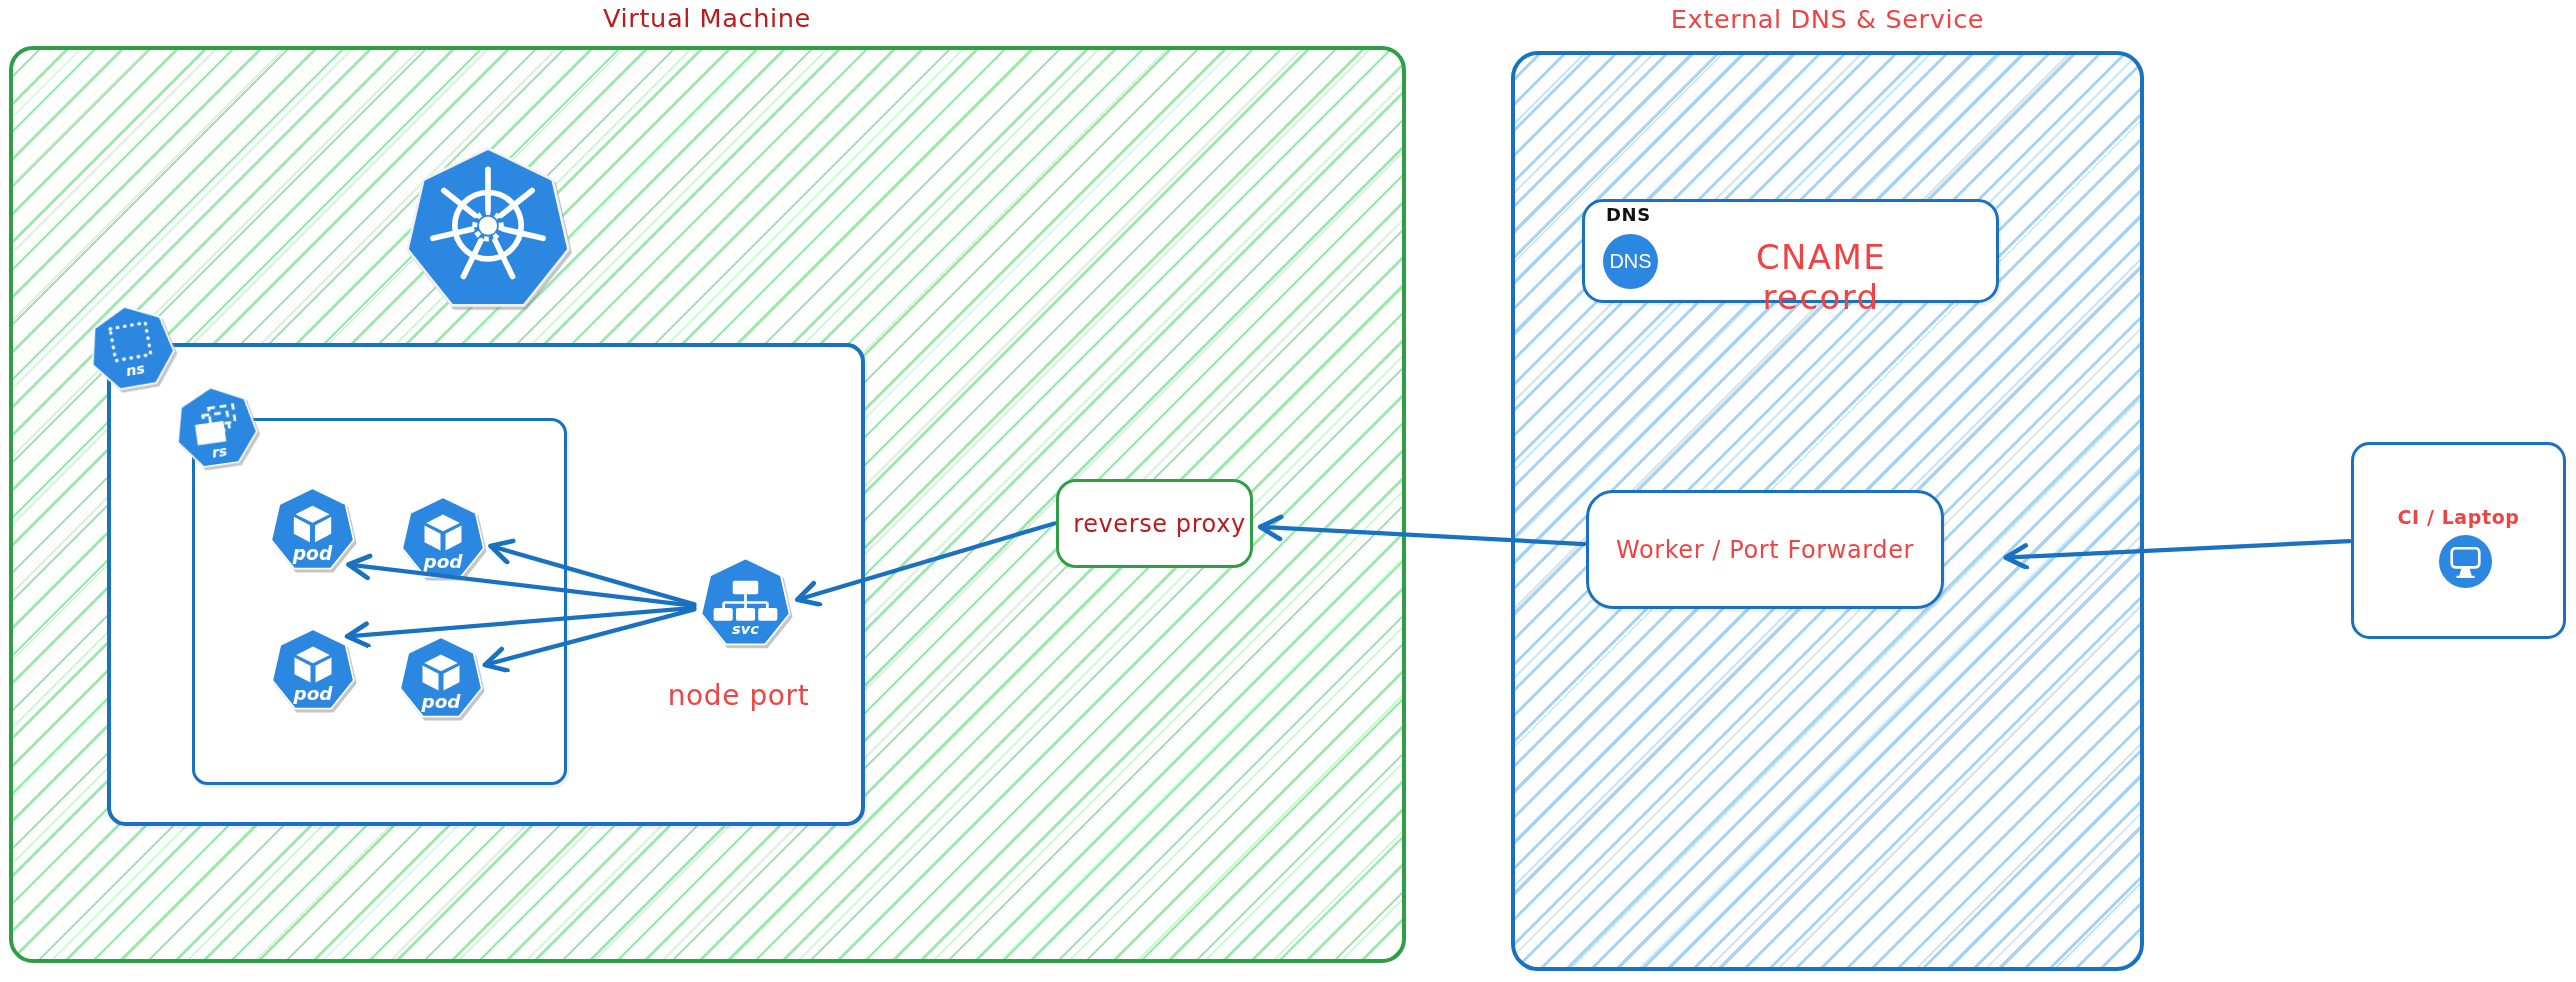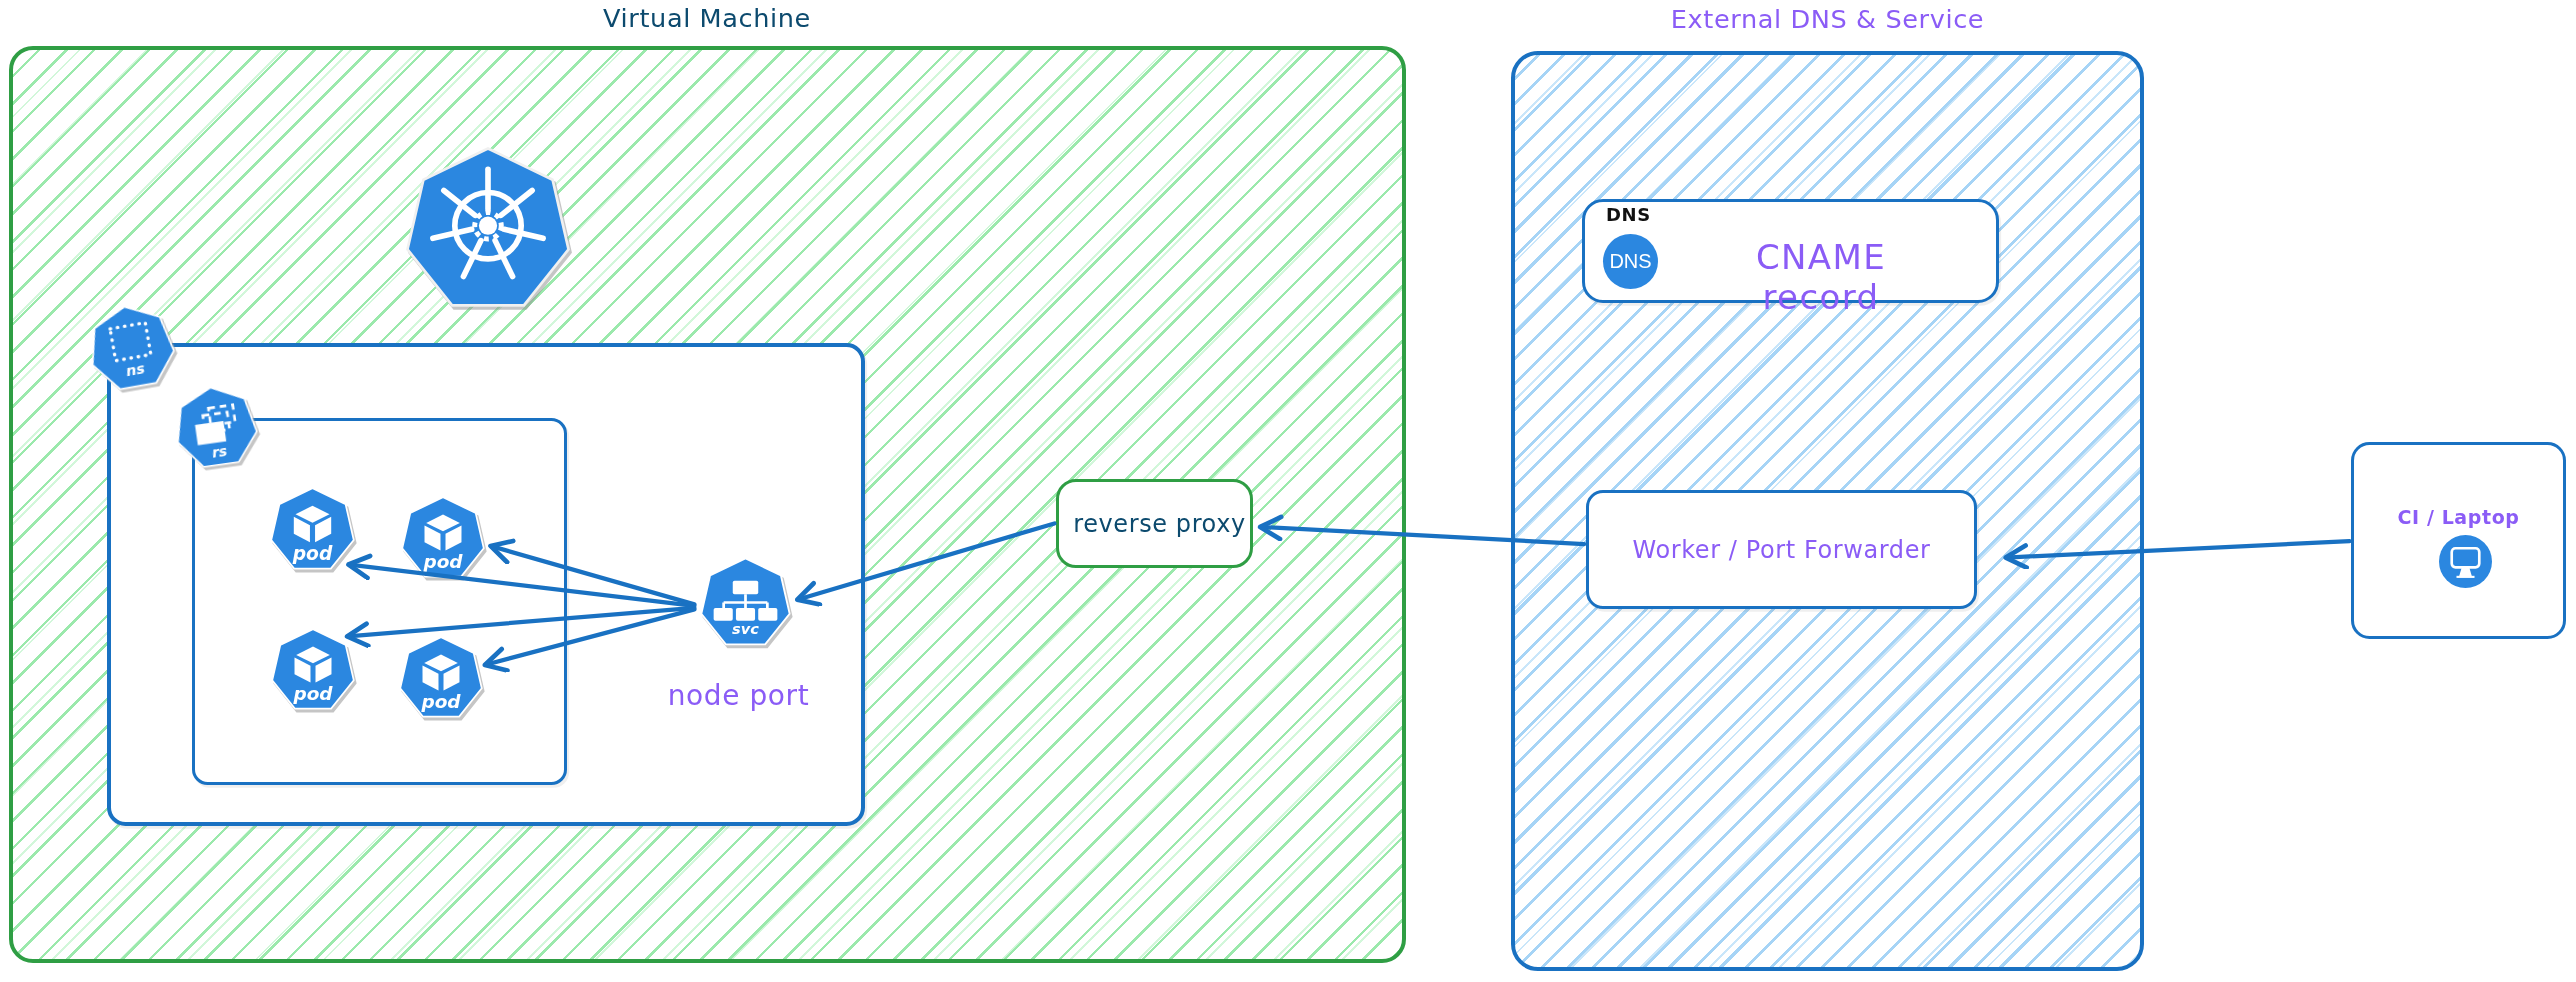--- a/index.html
+++ b/index.html
@@ -14,22 +14,22 @@
       repeating-linear-gradient(135deg, rgba(0,0,0,0) 0 46px, #d2f7da 46px 48px);
   }
   .hatch-blue{
     background-color:#fff;
     background-image:
       repeating-linear-gradient(135deg, rgba(0,0,0,0) 0 15px, #a6d4f6 15px 18px),
       repeating-linear-gradient(135deg, rgba(0,0,0,0) 0 47px, #c9e6fa 47px 49px);
   }
   .hand{letter-spacing:0.6px;font-weight:500;}
   .title{position:absolute;text-align:center;font-size:25.6px;}
-  .green-t{color:#0c4a6e;}
-  .blue-t{color:#8b5cf6;}
+  .green-t{color:#b91c1c;}
+  .blue-t{color:#ef4444;}
   .flexc{display:flex;align-items:center;justify-content:center;}
   .hepta{filter:drop-shadow(2.8px 3.6px 0 rgba(150,150,150,0.55));}
   .softshadow{box-shadow:2.1px 2.8px 0 rgba(120,120,120,0.12);}
   .icon-label{font-family:"DejaVu Sans",sans-serif;font-style:italic;font-weight:600;fill:#fff;}
   .badge{border-radius:50%;background:#2b87e0;color:#fff;
          font-family:"Liberation Sans",sans-serif;font-weight:500;}
   svg{display:block;}
   .arrows{position:absolute;left:0;top:0;pointer-events:none;}
 </style>
 </head>
@@ -127,21 +127,21 @@
 
   <div class="title hand blue-t abs" style="left:1511px;top:4.3px;width:633px;">External DNS &amp; Service</div>
 
   <div class="abs hatch-blue" style="left:1511px;top:51px;width:633px;height:920px;border:4.3px solid #1971c2;border-radius:27px;"></div>
 
   <div class="box softshadow" style="left:1582px;top:199px;width:417px;height:104px;border:3.6px solid #1971c2;border-radius:21px;"></div>
   <div class="abs hand" style="left:1606px;top:204px;font-size:18px;font-weight:600;color:#111;">DNS</div>
   <div class="abs badge flexc" style="left:1603px;top:234px;width:55px;height:55px;font-size:20px;">DNS</div>
   <div class="abs hand blue-t" style="left:1693px;top:237px;width:256px;text-align:center;font-size:34px;letter-spacing:1.4px;">CNAME record</div>
 
-  <div class="box flexc softshadow" style="left:1586px;top:490px;width:391px;height:119px;border:3.6px solid #1971c2;border-radius:17px;">
+  <div class="box flexc softshadow" style="left:1586px;top:490px;width:358px;height:119px;border:3.6px solid #1971c2;border-radius:27px;">
     <span class="hand blue-t" style="font-size:24px;">Worker / Port Forwarder</span>
   </div>
 
   <div class="box" style="left:2351px;top:442px;width:215px;height:197px;border:3.6px solid #1971c2;border-radius:18.5px;"></div>
   <div class="abs hand blue-t" style="left:2351px;top:506px;width:215px;text-align:center;font-size:19px;font-weight:600;">CI / Laptop</div>
   <svg class="abs" style="left:2439px;top:535px;" width="53" height="53" viewBox="0 0 100 100">
     <circle cx="50" cy="50" r="50" fill="#2b87e0"></circle>
     <rect x="24" y="25" width="52" height="36" rx="7" fill="none" stroke="#fff" stroke-width="5"></rect>
     <path d="M43,61 L57,61 L62,78 L38,78 Z" fill="#fff"></path>
     <line x1="33" y1="79" x2="67" y2="79" stroke="#fff" stroke-width="4"></line>

